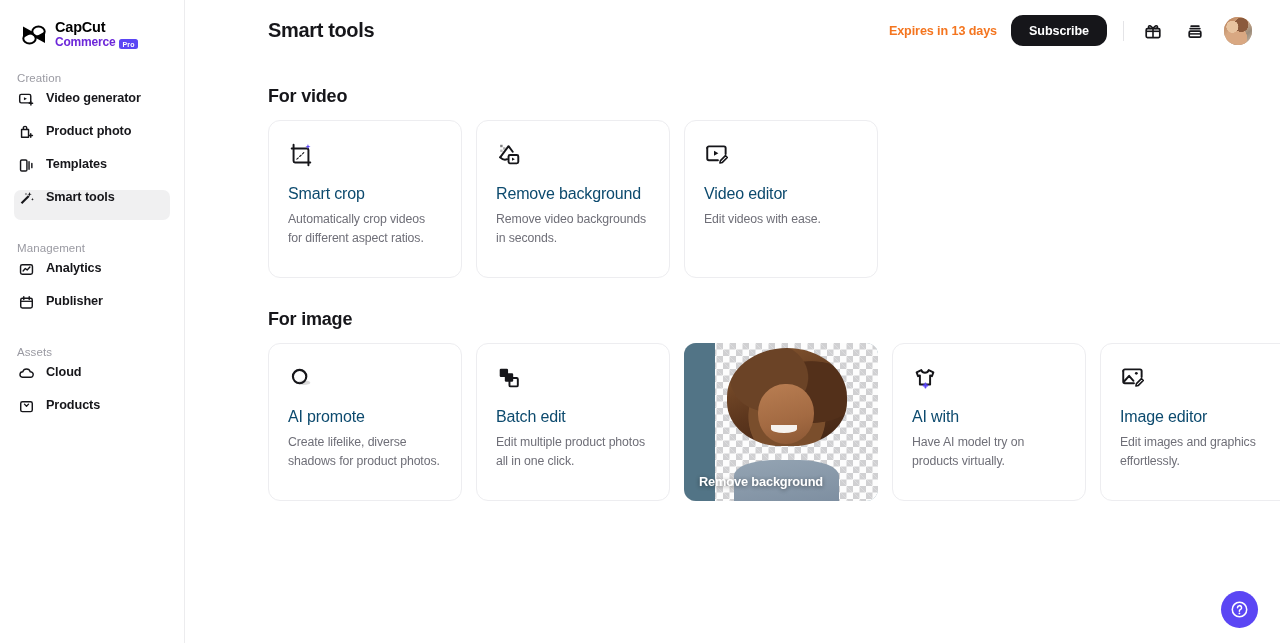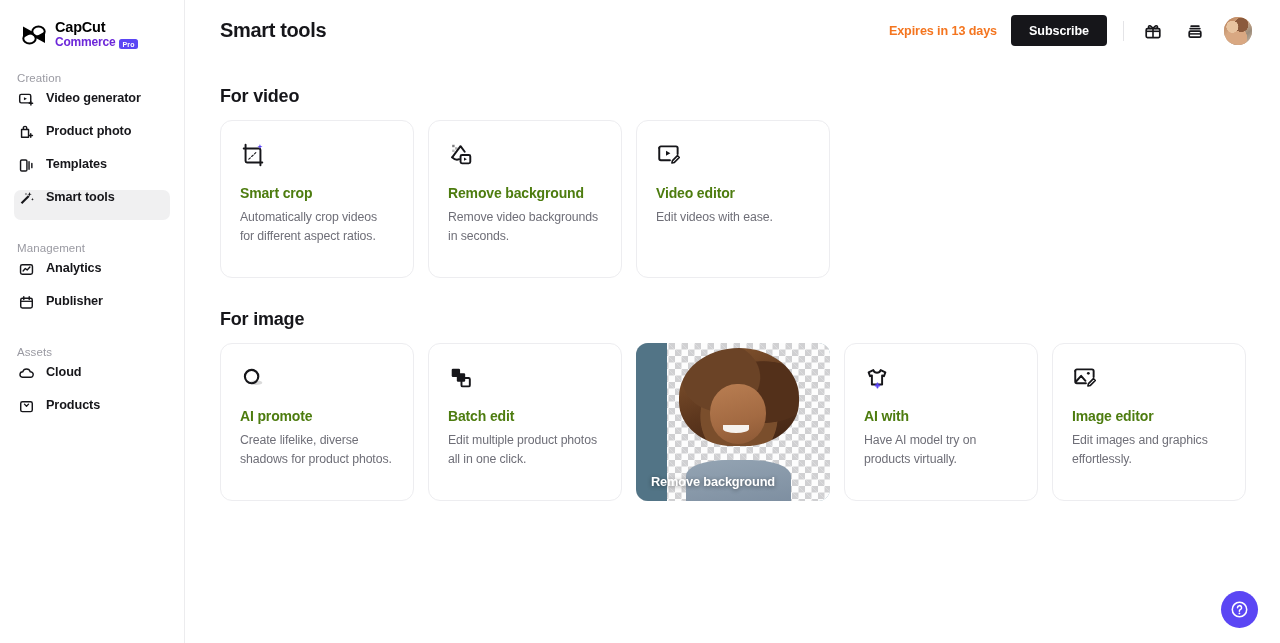--- a/index.html
+++ b/index.html
@@ -3,21 +3,21 @@
 <meta charset="utf-8">
 <style>
   * { margin:0; padding:0; box-sizing:border-box; }
   html, body {
     width:1280px; height:643px;
     background:#ffffff;
     font-family:"Liberation Sans", sans-serif;
     color:#16161a;
     overflow:hidden;
   }
-  .app { display:flex; width:1280px; height:643px; }
+  .app { display:flex; width:1280px; height:643px;gap:48px; }
 
   
   .sidebar {
     width:185px; height:643px;
     background:#ffffff;
     border-right:1px solid #ececee;
     flex:0 0 185px;
     padding-top:0;
   }
   .logo-wrap {
@@ -67,21 +67,21 @@
   }
   .page-title { font-size:20px; font-weight:bold; letter-spacing:-0.35px; color:#16161a; }
   .topbar-right { margin-left:auto; display:flex; align-items:center; gap:0; }
   .expires {
     color:#f4751f; font-size:12.6px; font-weight:bold;
     margin-right:14px; letter-spacing:-0.1px;
   }
   .subscribe-btn {
     background:#16161a; color:#fff;
     font-size:12.6px; font-weight:bold;
-    border:none; border-radius:4px;
+    border:none; border-radius:12px;
     height:31px; padding:0 18px;
     cursor:pointer; letter-spacing:-0.1px;
     font-family:"Liberation Sans", sans-serif;
   }
   .divider-v { width:1px; height:20px; background:#e4e4e7; margin:0 16px; }
   .icon-btn {
     width:26px; height:26px; display:flex;
     align-items:center; justify-content:center;
     cursor:pointer; background:none; border:none;
     margin-right:16px;
@@ -111,21 +111,21 @@
   .card-row { display:flex; gap:14px; }
   .card {
     width:194px; height:158px;
     border:1px solid #ededf0; border-radius:12px;
     background:#fff; padding:21px 19px 0 19px;
     cursor:pointer; position:relative; overflow:hidden;
     flex:0 0 194px;
   }
   .card-ic { width:26px; height:26px; display:block; margin-bottom:17px; }
   .card-title {
-    font-size:14px; font-weight:bold; color:#4d7c0f;
+    font-size:16px; font-weight:normal; color:#0c4a6e;
     letter-spacing:-0.15px; margin-bottom:7px;
   }
   .card-desc {
     font-size:12.3px; color:#6f6f78; line-height:1.52;
     letter-spacing:-0.1px;
   }
 
   
   .card.photo {
     padding:0; border:none; background:#7f9aa8;

